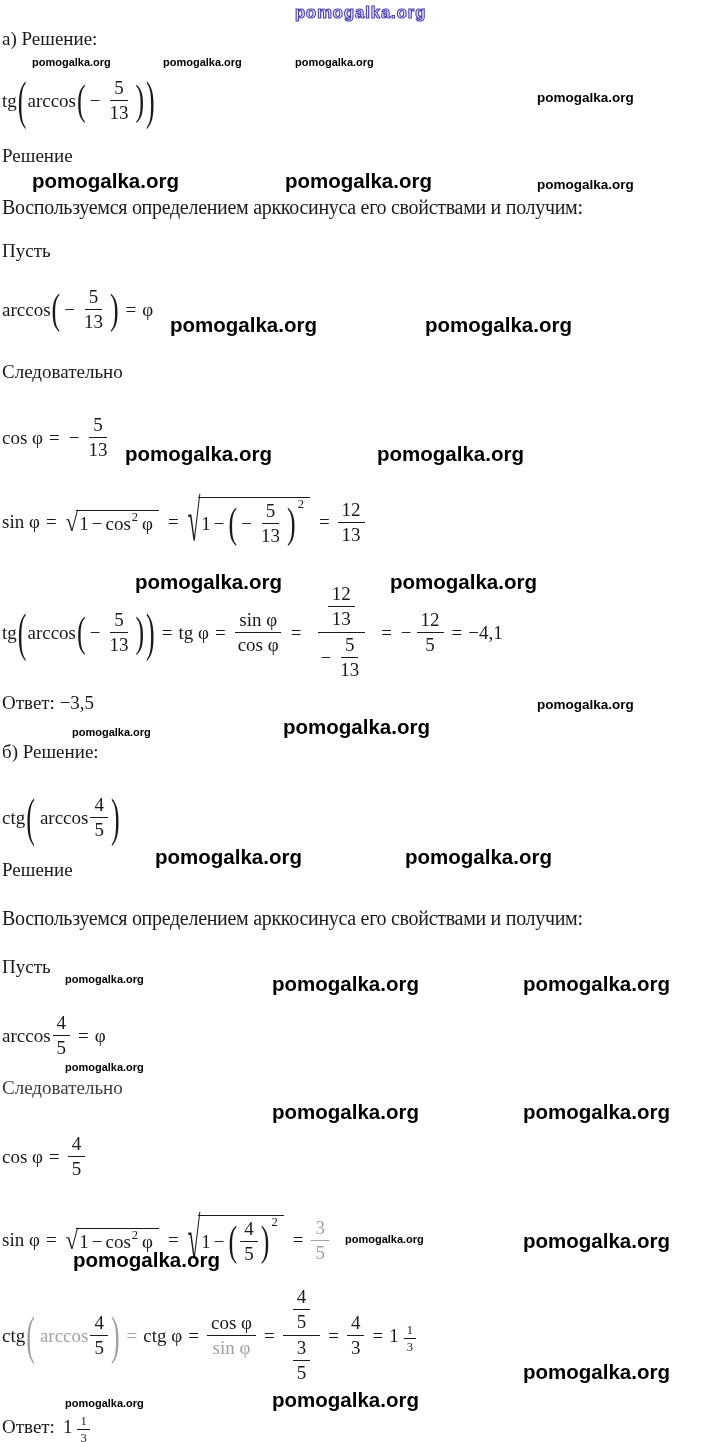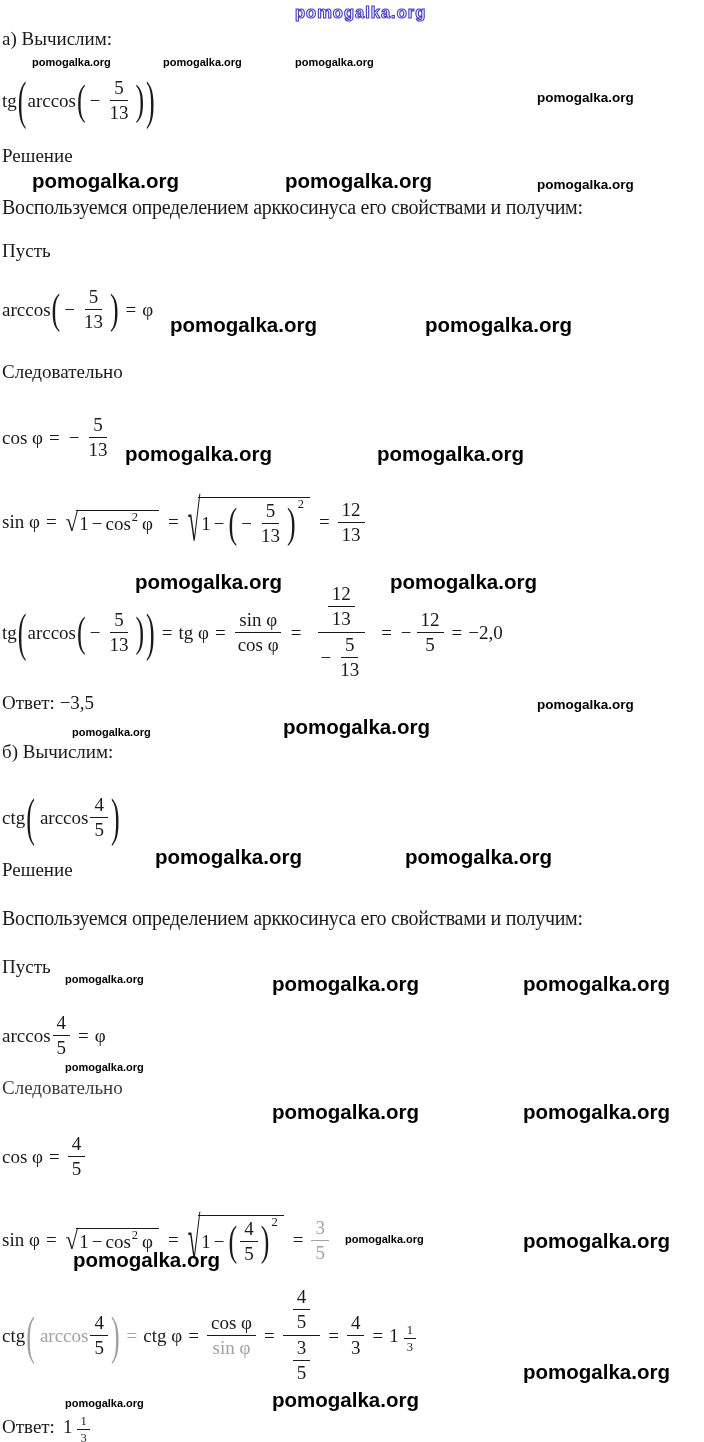--- a/index.html
+++ b/index.html
@@ -70,21 +70,21 @@
       <span class="wm lg" style="left: 272px; top: 1100px;">pomogalka.org</span>
       <span class="wm lg" style="left: 523px; top: 1100px;">pomogalka.org</span>
       <span class="wm sm" style="left: 345px; top: 1233px;">pomogalka.org</span>
       <span class="wm lg" style="left: 73px; top: 1248px;">pomogalka.org</span>
       <span class="wm lg" style="left: 523px; top: 1229px;">pomogalka.org</span>
       <span class="wm lg" style="left: 523px; top: 1360px;">pomogalka.org</span>
       <span class="wm sm" style="left: 65px; top: 1397px;">pomogalka.org</span>
       <span class="wm lg" style="left: 272px; top: 1388px;">pomogalka.org</span>
     </div>
 
-  <div class="row label" style="top:28px;left:2px">а) Вычислим:</div>
+  <div class="row label" style="top:28px;left:2px">а) Решение:</div>
 
   <div class="row formula" style="top:77px;left:2px">
     <span>tg</span>
     <span class="pn p56">(</span>
     <span>arccos</span>
     <span class="pn p44">(</span>
     <span class="mi">−</span>
     <span class="fr">
         <span class="n">5</span>
         <span class="d">13</span>
@@ -193,26 +193,26 @@
           </span>
         </span>
     </span>
     <span class="eq">=</span>
     <span class="mi">−</span>
     <span class="fr">
         <span class="n">12</span>
         <span class="d">5</span>
       </span>
     <span class="eq">=</span>
-    <span>−2,0</span>
+    <span>−4,1</span>
   </div>
 
   <div class="row label" style="top:692px;left:2px">Ответ: −3,5</div>
 
-  <div class="row label" style="top:741px;left:2px">б) Вычислим:</div>
+  <div class="row label" style="top:741px;left:2px">б) Решение:</div>
 
   <div class="row formula" style="top:794px;left:2px">
     <span>ctg</span>
     <span class="pn p56">(</span>
     <span class="sp">arccos</span>
     <span class="fr">
         <span class="n">4</span>
         <span class="d">5</span>
       </span>
     <span class="pn p56">)</span>

